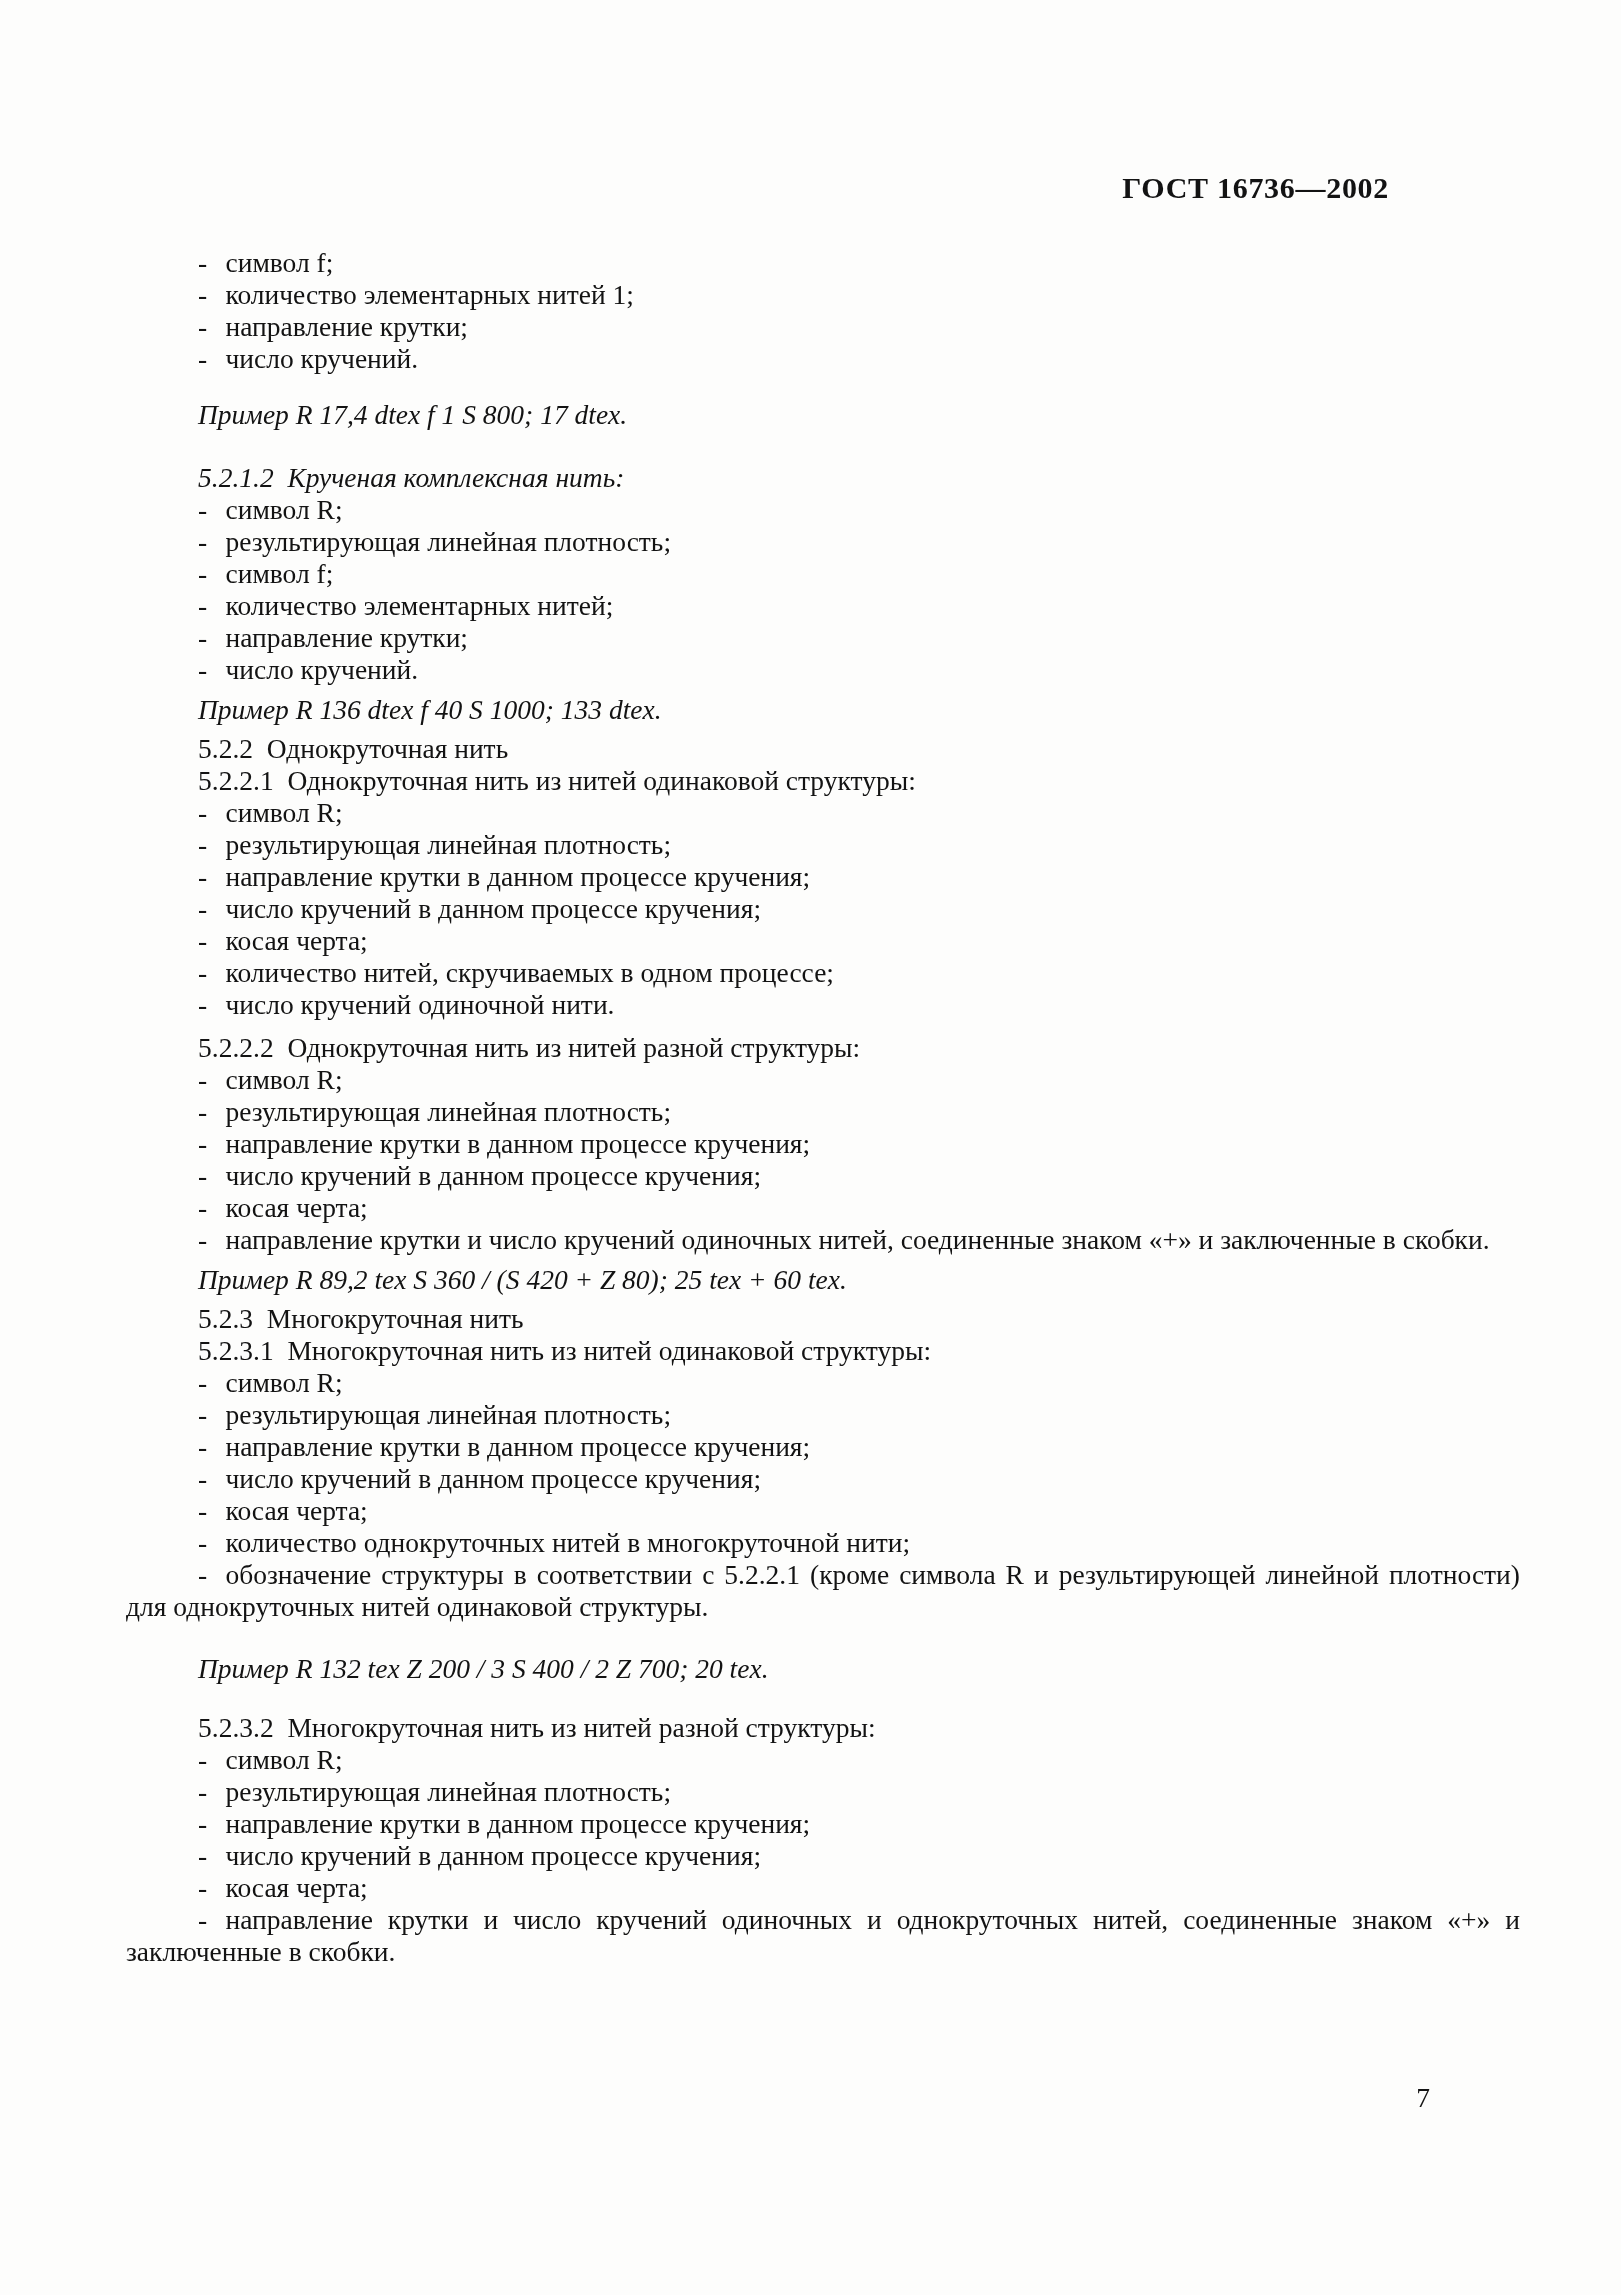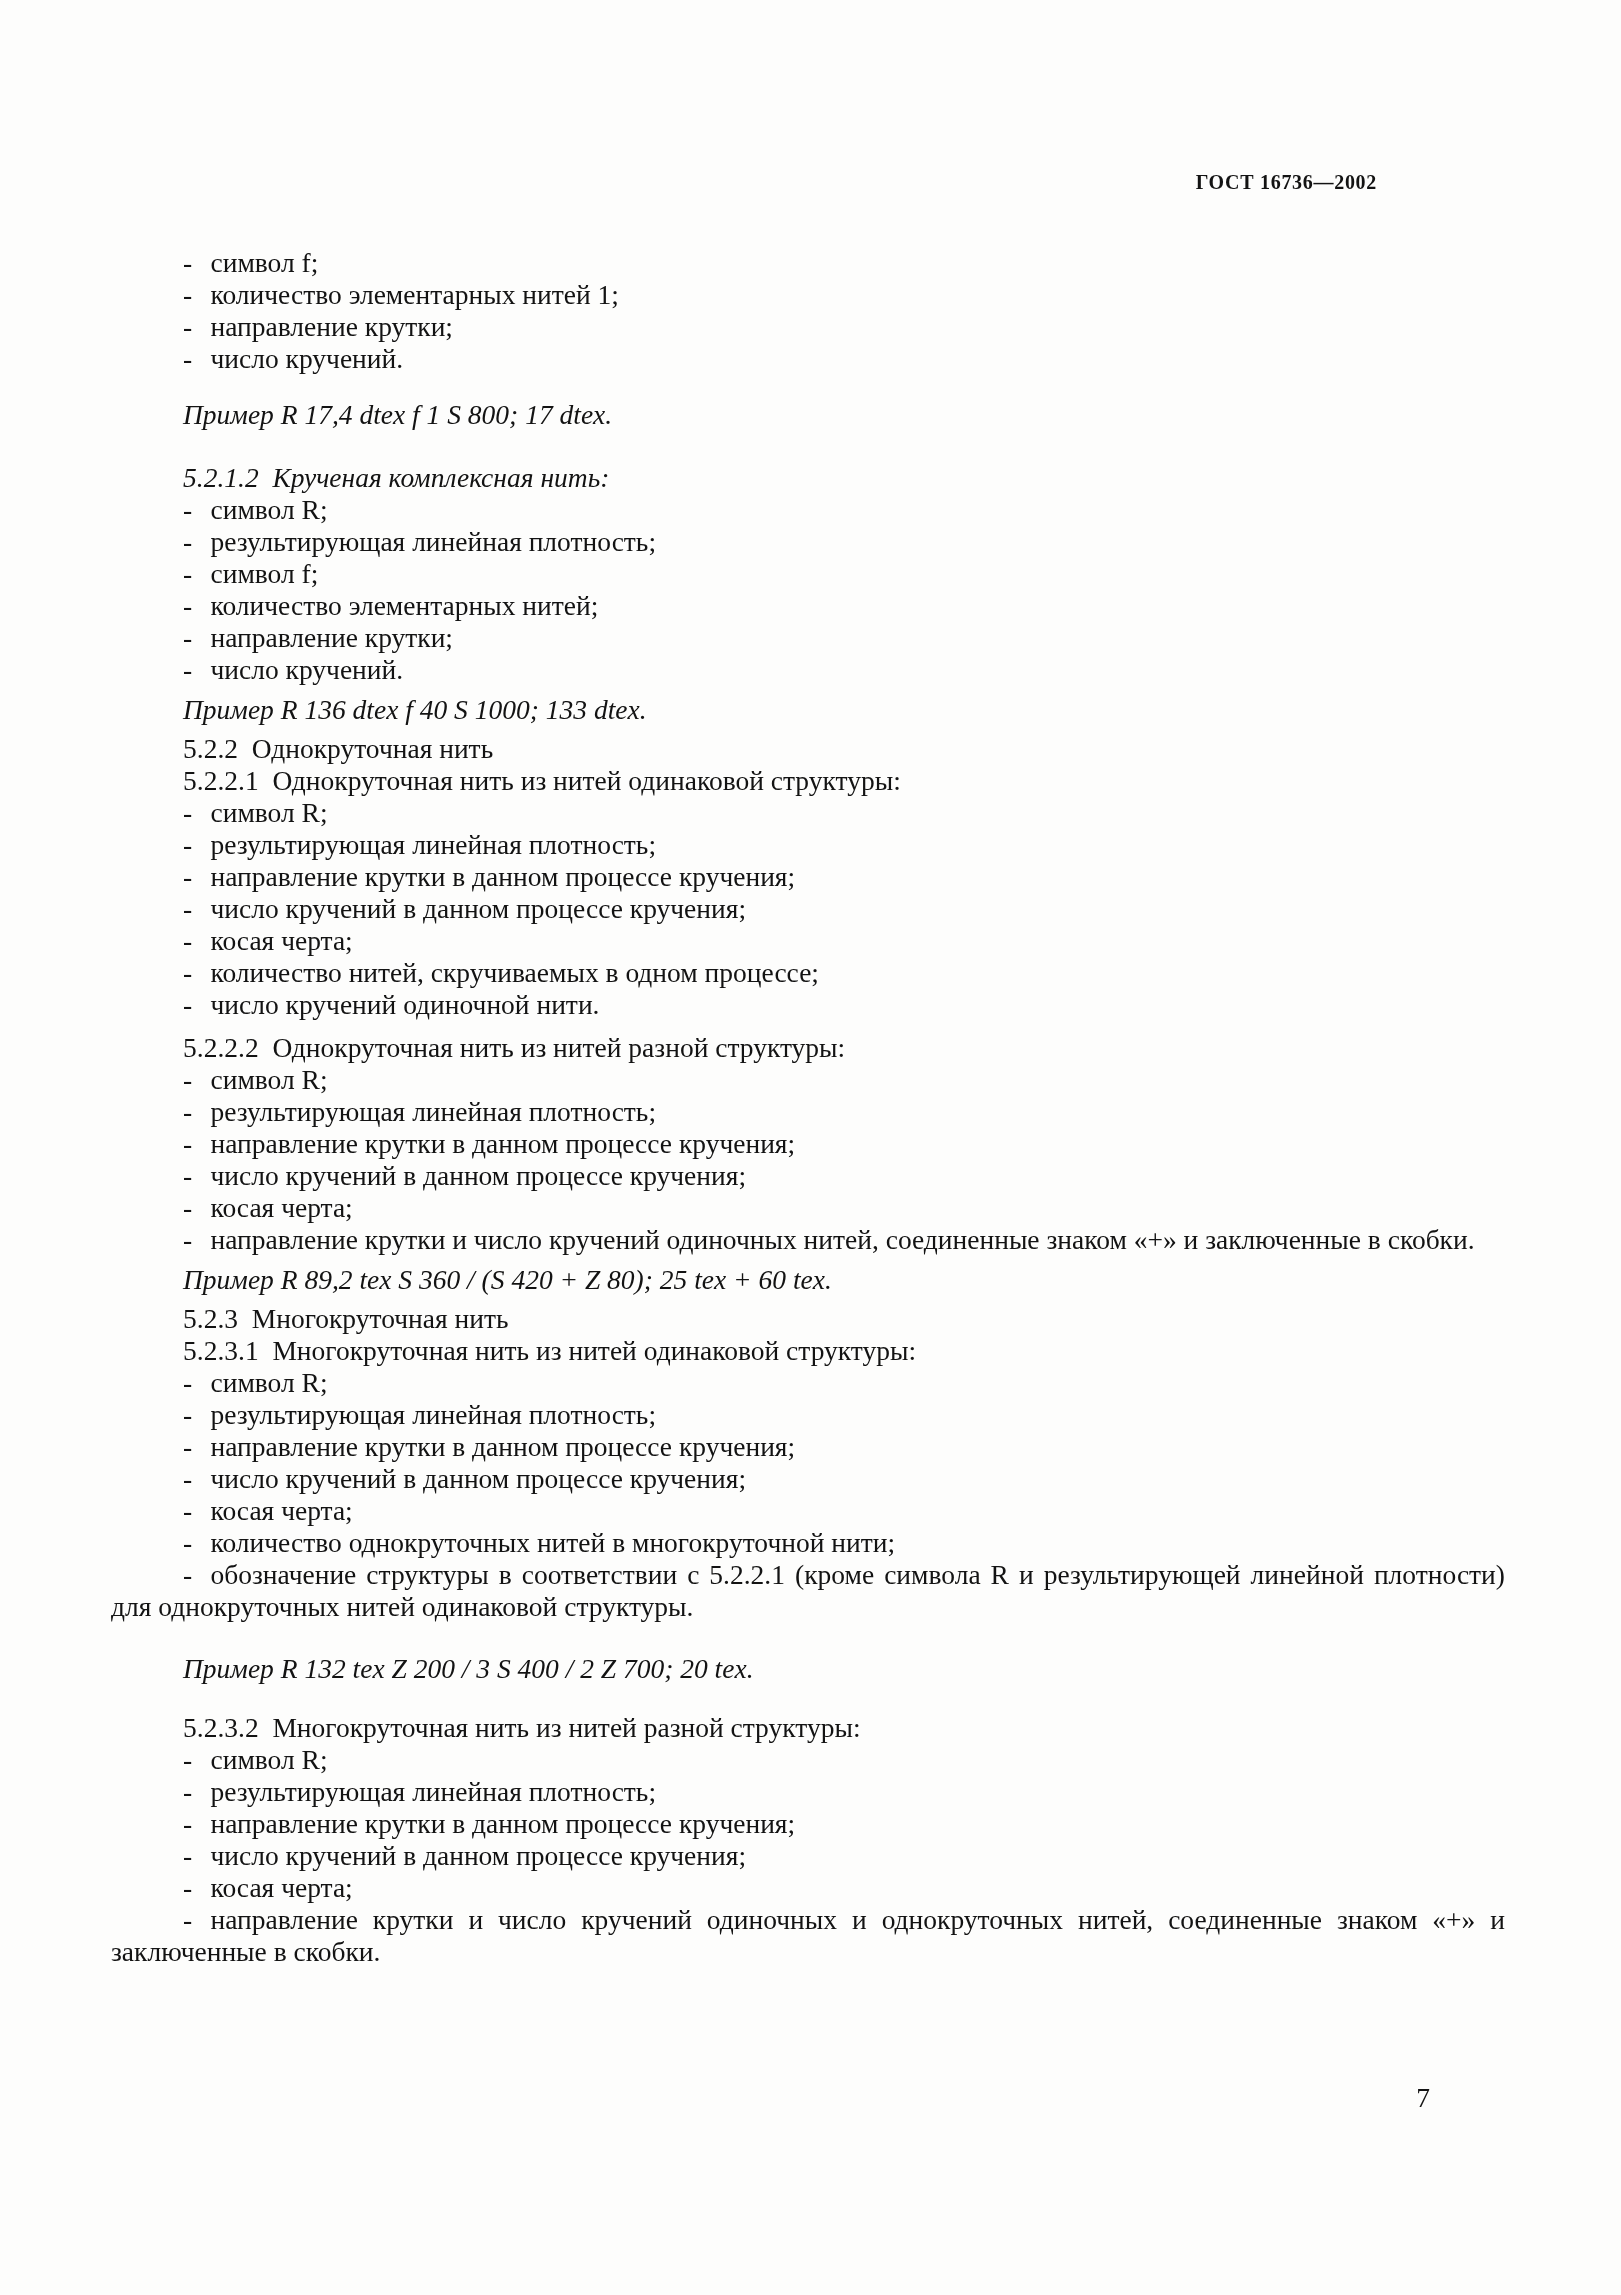--- a/index.html
+++ b/index.html
@@ -12,29 +12,29 @@
     width: 1621px;
     height: 2295px;
     background: #fdfdfc;
     font-family: "Liberation Serif", "DejaVu Serif", serif;
     color: #131313;
     overflow: hidden;
   }
   .doc-header {
     position: absolute;
     top: 171px;
-    right: 244px;
-    font-size: 20px;
+    right: 232px;
+    font-size: 30px;
     font-weight: bold;
     letter-spacing: 0.7px;
     white-space: nowrap;
   }
   .content {
     position: absolute;
-    left: 111px;
+    left: 126px;
     top: 0;
     width: 1394px;
     padding-top: 247px;
     font-size: 27.5px;
     line-height: 32px;
     text-align: justify;
   }
   .content p {
     margin: 0;
     text-indent: 72px;

